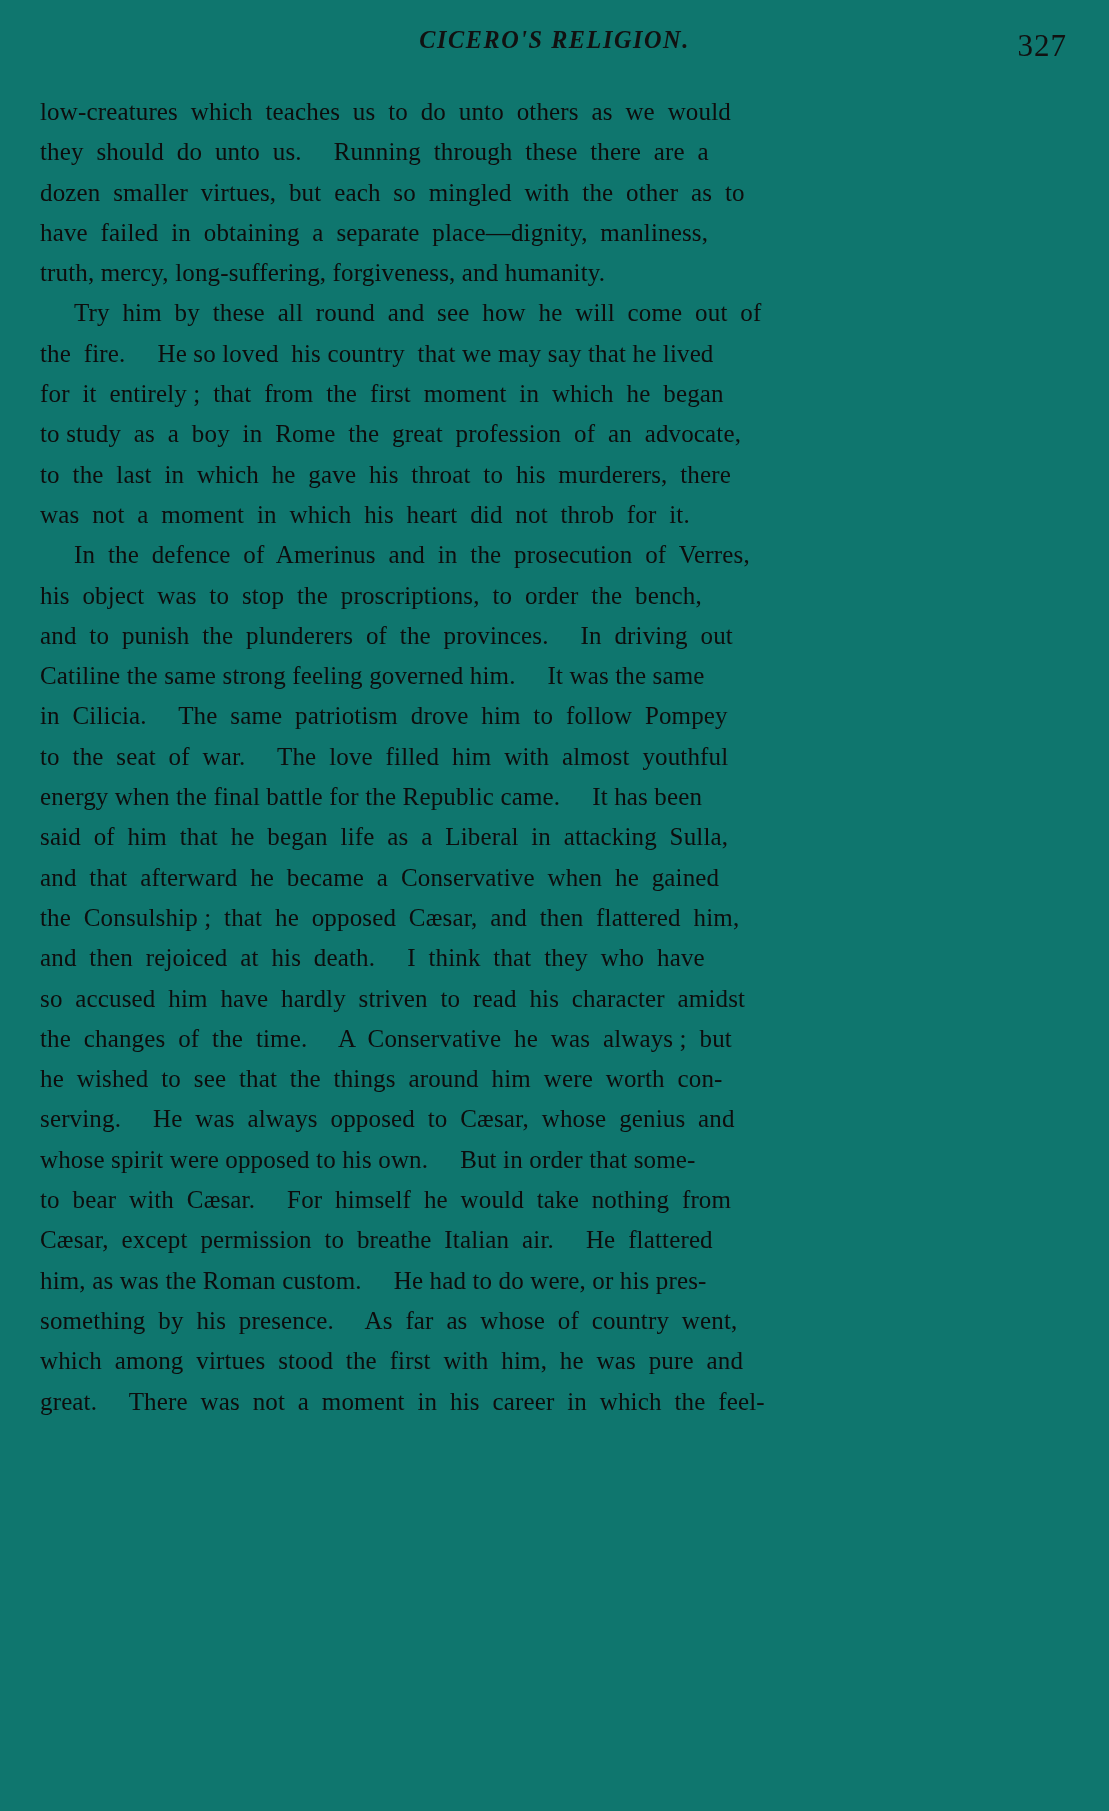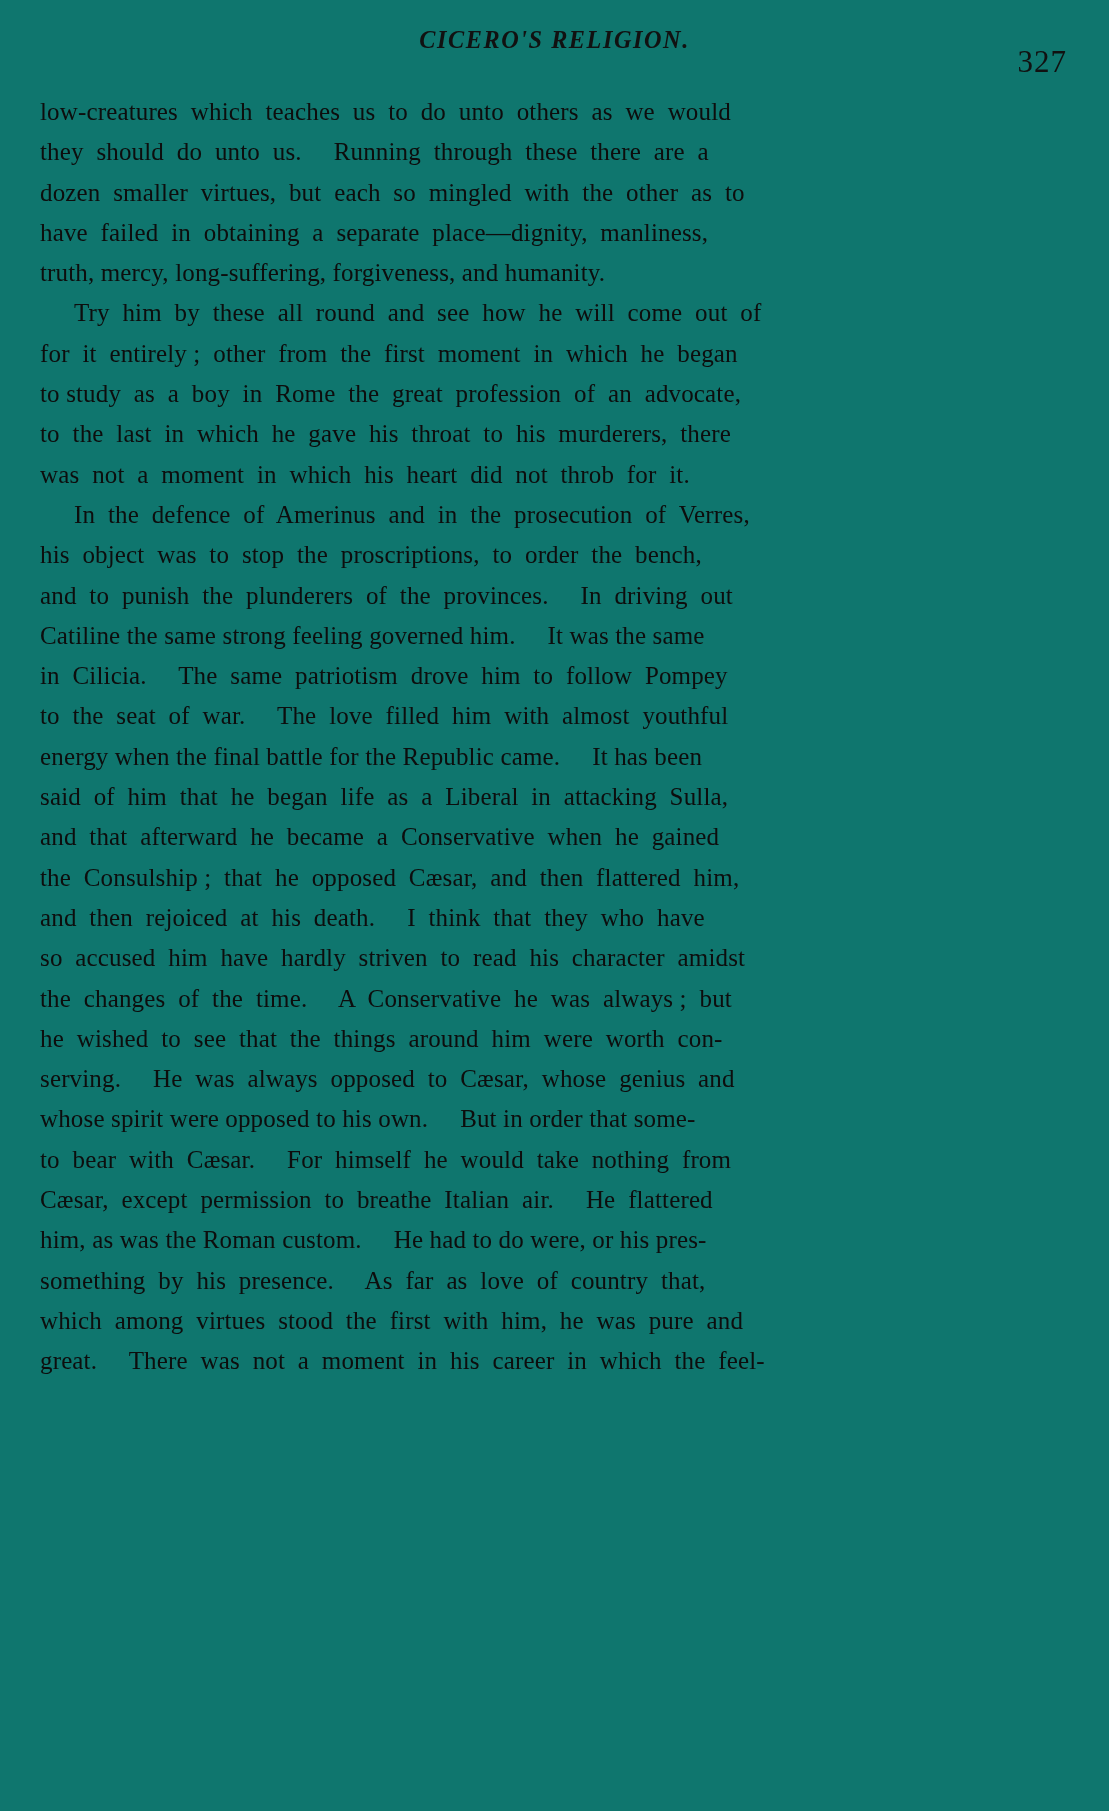--- a/index.html
+++ b/index.html
@@ -37,21 +37,20 @@
     transform: scaleX(0.97);
   }
   .folio {
     position: absolute;
     right: 42px;
     top: 2px;
     font-family: "Liberation Serif", serif;
     font-size: 31px;
     color: #111111;
     letter-spacing: 1px;
-    margin-top: 16px;
   }
   .body-text {
     position: absolute;
     top: 92px;
     left: 40px;
     width: 1030px;
   }
   .line {
     font-family: "Liberation Serif", serif;
     font-size: 25px;
@@ -79,21 +78,22 @@
   <div class="body-text">
       <div>
         <div class="line">low-creatures  which  teaches  us  to  do  unto  others  as  we  would</div>
         <div class="line">they  should  do  unto  us.     Running  through  these  there  are  a</div>
         <div class="line">dozen  smaller  virtues,  but  each  so  mingled  with  the  other  as  to</div>
         <div class="line">have  failed  in  obtaining  a  separate  place—dignity,  manliness,</div>
         <div class="line">truth, mercy, long-suffering, forgiveness, and humanity.</div>
       </div>
       <div>
         <div class="line"><span class="indent"></span><span>Try  him  by  these  all  round  and  see  how  he  will  come  out  of</span></div>
-        <div class="line">for  it  entirely ;  other  from  the  first  moment  in  which  he  began</div>
+        <div class="line">the  fire.     He so loved  his country  that we may say that he lived</div>
+        <div class="line">for  it  entirely ;  that  from  the  first  moment  in  which  he  began</div>
         <div class="line">to study  as  a  boy  in  Rome  the  great  profession  of  an  advocate,</div>
         <div class="line">to  the  last  in  which  he  gave  his  throat  to  his  murderers,  there</div>
         <div class="line">was  not  a  moment  in  which  his  heart  did  not  throb  for  it.</div>
       </div>
       <div>
         <div class="line"><span class="indent"></span><span>In  the  defence  of  Amerinus  and  in  the  prosecution  of  Verres,</span></div>
         <div class="line">his  object  was  to  stop  the  proscriptions,  to  order  the  bench,</div>
         <div class="line">and  to  punish  the  plunderers  of  the  provinces.     In  driving  out</div>
         <div class="line">Catiline the same strong feeling governed him.     It was the same</div>
         <div class="line">in  Cilicia.     The  same  patriotism  drove  him  to  follow  Pompey</div>
@@ -104,19 +104,19 @@
         <div class="line">the  Consulship ;  that  he  opposed  Cæsar,  and  then  flattered  him,</div>
         <div class="line">and  then  rejoiced  at  his  death.     I  think  that  they  who  have</div>
         <div class="line">so  accused  him  have  hardly  striven  to  read  his  character  amidst</div>
         <div class="line">the  changes  of  the  time.     A  Conservative  he  was  always ;  but</div>
         <div class="line">he  wished  to  see  that  the  things  around  him  were  worth  con-</div>
         <div class="line">serving.     He  was  always  opposed  to  Cæsar,  whose  genius  and</div>
         <div class="line">whose spirit were opposed to his own.     But in order that some-</div>
         <div class="line">to  bear  with  Cæsar.     For  himself  he  would  take  nothing  from</div>
         <div class="line">Cæsar,  except  permission  to  breathe  Italian  air.     He  flattered</div>
         <div class="line">him, as was the Roman custom.     He had to do were, or his pres-</div>
-        <div class="line">something  by  his  presence.     As  far  as  love  of  country  that,</div>
+        <div class="line">something  by  his  presence.     As  far  as  whose  of  country  went,</div>
         <div class="line">which  among  virtues  stood  the  first  with  him,  he  was  pure  and</div>
         <div class="line">great.     There  was  not  a  moment  in  his  career  in  which  the  feel-</div>
       </div>
     </div>
 
 </div>
 
 </body></html>

